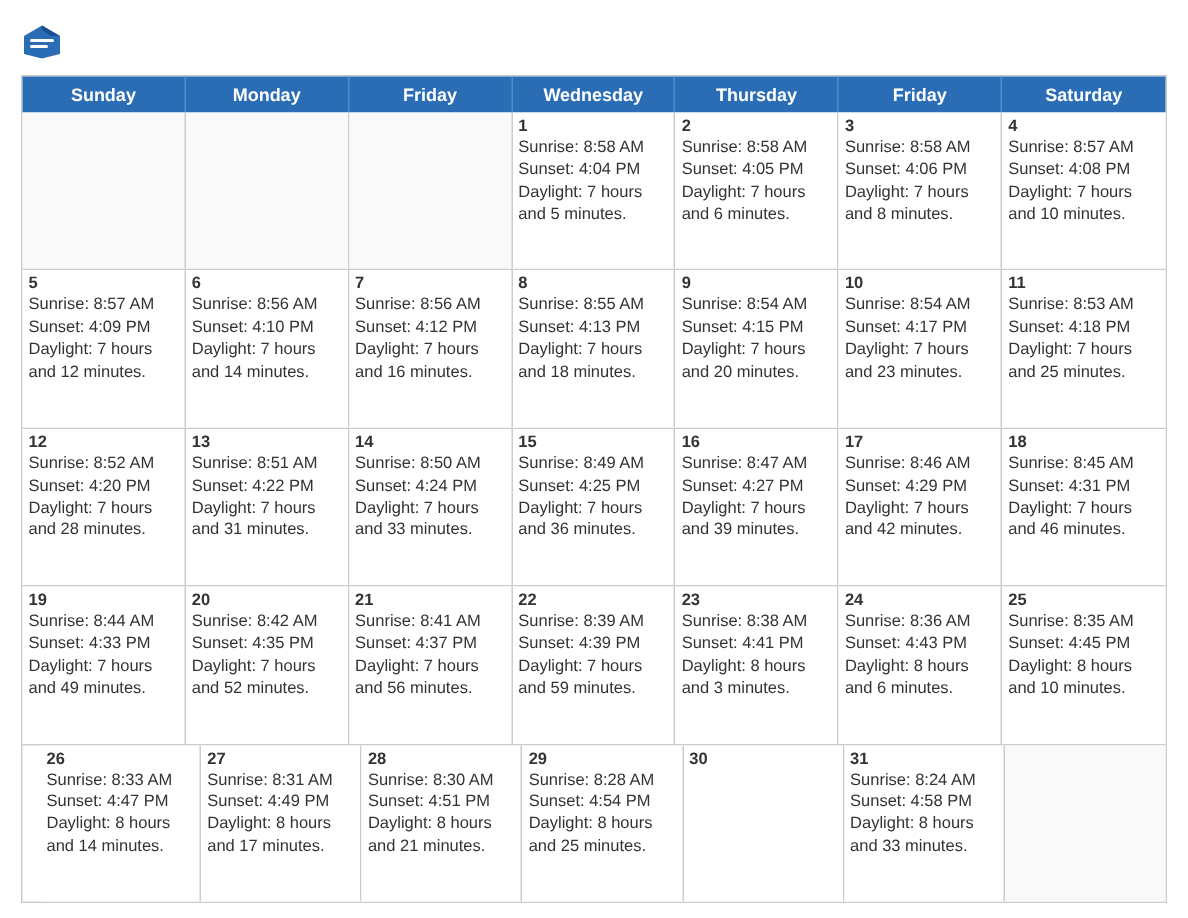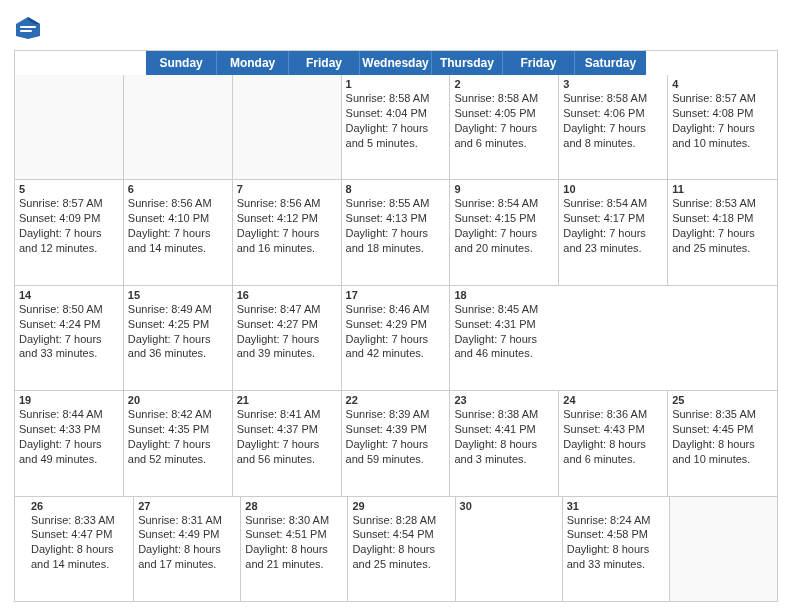--- a/index.html
+++ b/index.html
@@ -54,21 +54,20 @@
     .title-block h2 {
       font-size: 14px;
       font-weight: 400;
       color: #444;
     }
     .calendar {
       flex: 1;
       display: flex;
       flex-direction: column;
       border: 1px solid #ccc;
-      align-items: center;
     }
     .cal-header-row {
       display: grid;
       grid-template-columns: repeat(7, 1fr);
       background: #2a6db5;
     }
     .cal-header-cell {
       color: #fff;
       font-size: 12px;
       font-weight: bold;
@@ -192,20 +191,28 @@
             <span class="day-num">10</span>
             <div class="day-info">Sunrise: 8:54 AM<br>Sunset: 4:17 PM<br>Daylight: 7 hours and 23 minutes.</div>
           </div>
           <div class="cal-cell">
             <span class="day-num">11</span>
             <div class="day-info">Sunrise: 8:53 AM<br>Sunset: 4:18 PM<br>Daylight: 7 hours and 25 minutes.</div>
           </div>
         </div>
         <div class="cal-week">
           <div class="cal-cell">
+            <span class="day-num">12</span>
+            <div class="day-info">Sunrise: 8:52 AM<br>Sunset: 4:20 PM<br>Daylight: 7 hours and 28 minutes.</div>
+          </div>
+          <div class="cal-cell">
+            <span class="day-num">13</span>
+            <div class="day-info">Sunrise: 8:51 AM<br>Sunset: 4:22 PM<br>Daylight: 7 hours and 31 minutes.</div>
+          </div>
+          <div class="cal-cell">
             <span class="day-num">14</span>
             <div class="day-info">Sunrise: 8:50 AM<br>Sunset: 4:24 PM<br>Daylight: 7 hours and 33 minutes.</div>
           </div>
           <div class="cal-cell">
             <span class="day-num">15</span>
             <div class="day-info">Sunrise: 8:49 AM<br>Sunset: 4:25 PM<br>Daylight: 7 hours and 36 minutes.</div>
           </div>
           <div class="cal-cell">
             <span class="day-num">16</span>
             <div class="day-info">Sunrise: 8:47 AM<br>Sunset: 4:27 PM<br>Daylight: 7 hours and 39 minutes.</div>

